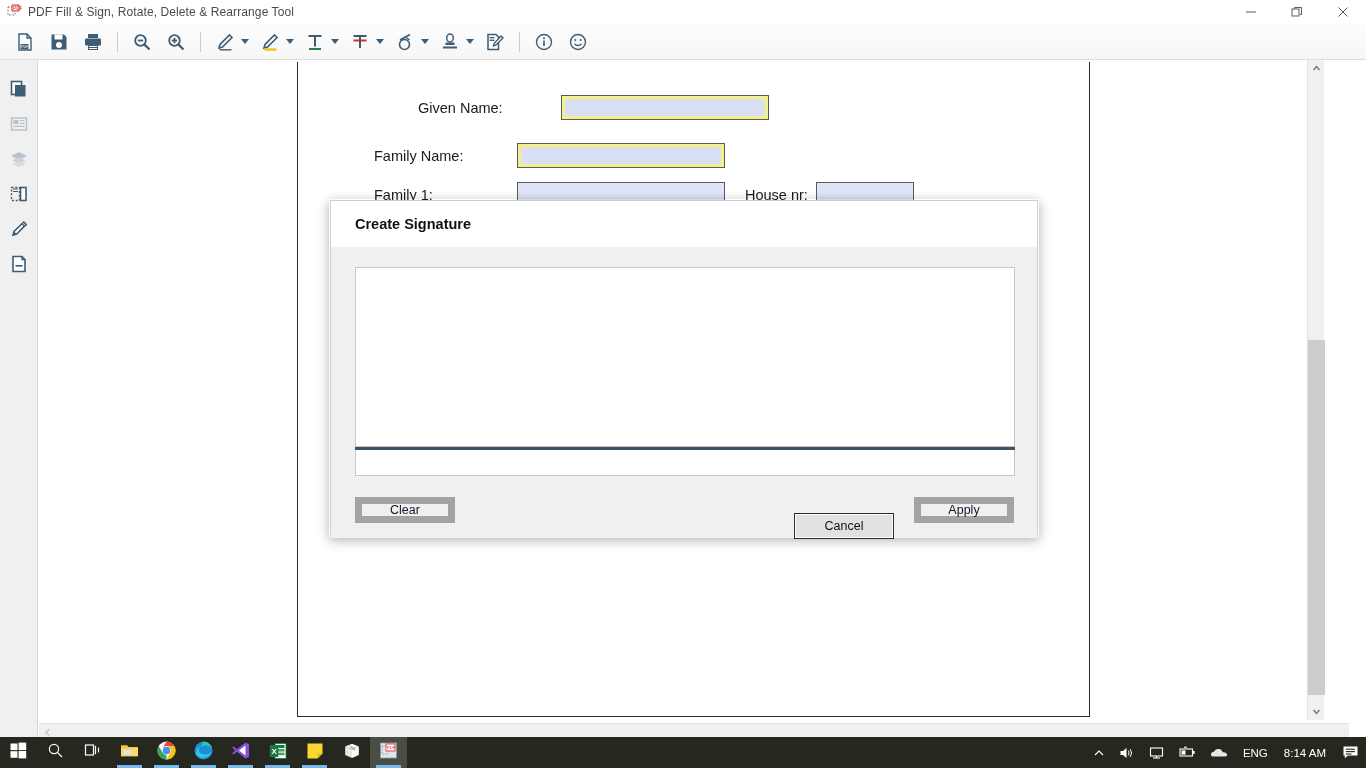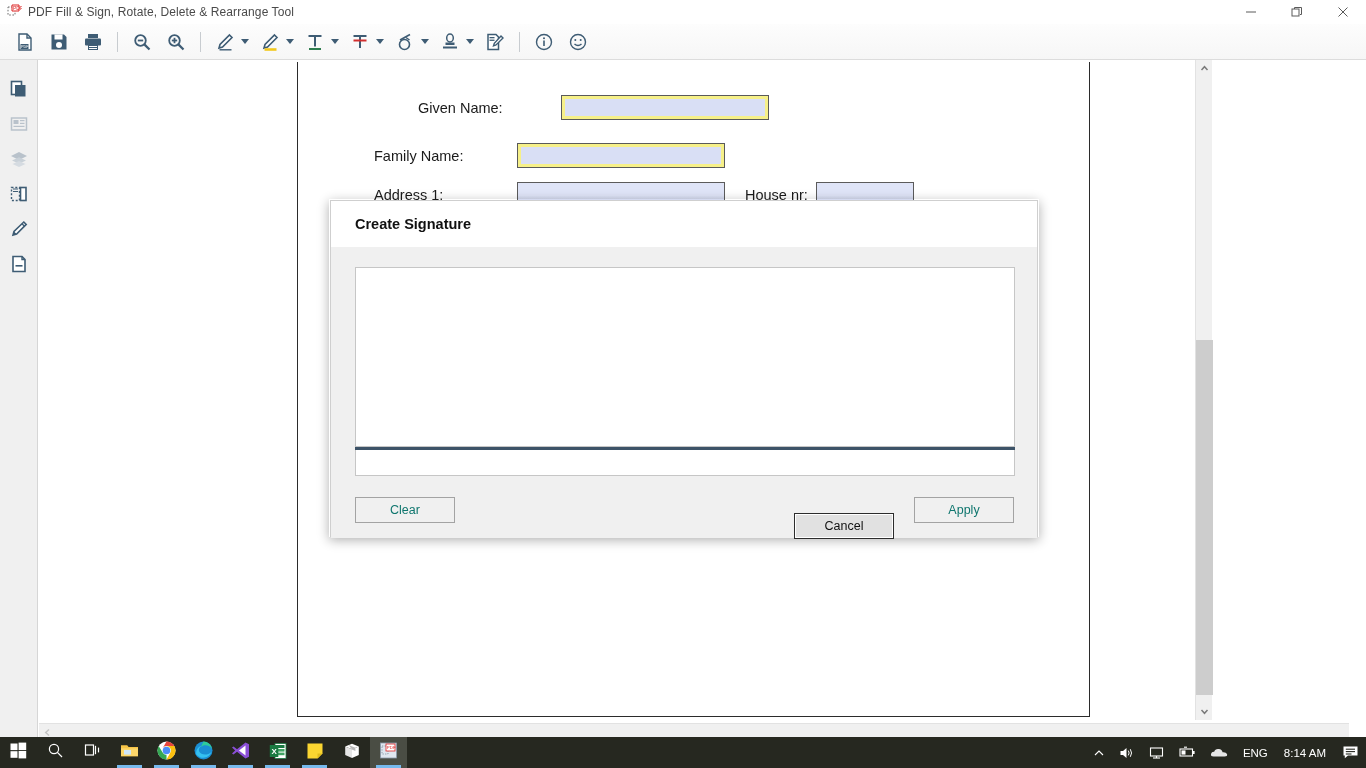--- a/index.html
+++ b/index.html
@@ -4,21 +4,21 @@
 <style>
   * { box-sizing: border-box; margin: 0; padding: 0; }
   html, body {
     width: 1366px; height: 768px;
     overflow: hidden;
     font-family: "Liberation Sans", sans-serif;
     background: #ffffff;
   }
   #app {
     position: relative;
-    width: 1212px; height: 768px;
+    width: 1324px; height: 768px;
     background: #ffffff;
   }
 
   
   .titlebar {
     position: absolute; left: 0; top: 0;
     width: 1366px; height: 24px;
     background: #ffffff;
     display: flex; align-items: center;
   }
@@ -196,22 +196,22 @@
     border: 1px solid #c6c6c6;
     border-top: none;
   }
   .dlg-btn {
     position: absolute;
     height: 26px;
     font-size: 12.5px;
     font-family: "Liberation Sans", sans-serif;
     display: flex; align-items: center; justify-content: center;
     background: #f0f0f0;
-    border: 1px solid #a3a3a3;
-    color: #0f766e;
+    border: 7px solid #a3a3a3;
+    color: #0f172a;
   }
   .dlg-btn.enabled {
     background: #e1e1e1;
     border: 1px solid #2c2c2c;
     color: #111;
     box-shadow: inset 0 0 0 1px #ffffff;
   }
   #btn-clear { left: 24px; top: 250px; width: 100px; }
   #btn-cancel { left: 463px; top: 266px; width: 100px; }
   #btn-apply { left: 583px; top: 250px; width: 100px; }
@@ -504,21 +504,21 @@
         <span class="form-label" style="width:143px;">Given Name:</span>
         <span class="field hl" style="width:208px;"></span>
       </div>
 
       <div class="form-row" style="left:76px; top:81px;">
         <span class="form-label" style="width:143px;">Family Name:</span>
         <span class="field hl" style="width:208px;"></span>
       </div>
 
       <div class="form-row" style="left:76px; top:120px;">
-        <span class="form-label" style="width:143px;">Address 1:</span>
+        <span class="form-label" style="width:143px;">Family 1:</span>
         <span class="field field-grad" style="width:208px;"></span>
         <span class="form-label" style="margin-left:20px; margin-right:8px;">House nr:</span>
         <span class="field field-grad" style="width:98px;"></span>
       </div>
 
     </div>
   </div>
 
   <div class="vscroll">
     <div class="vs-arrow">

